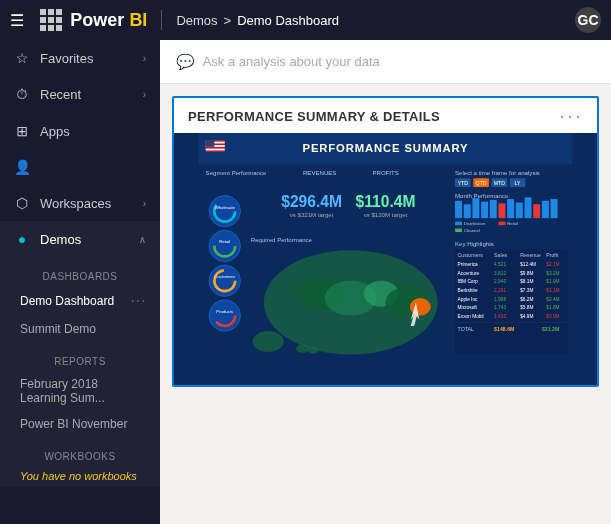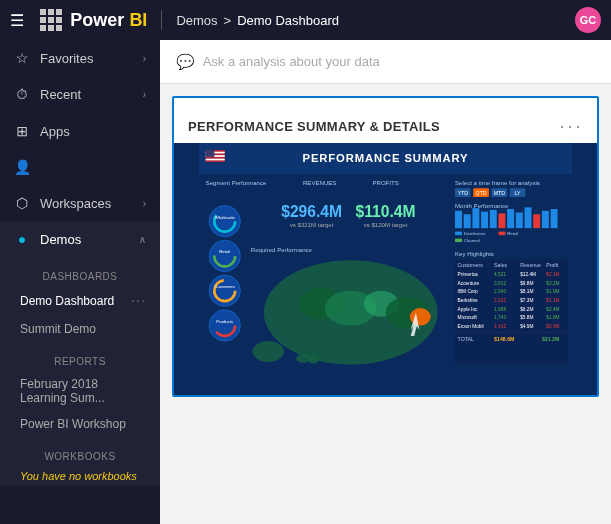--- a/index.html
+++ b/index.html
@@ -11,21 +11,21 @@
       background: #1a1a2e; display: flex; align-items: center; padding: 0 10px; gap: 10px; z-index: 100;
     }
     .topbar-logo { display: flex; align-items: center; gap: 8px; }
     .waffle-icon { display: grid; grid-template-columns: repeat(3,6px); grid-template-rows: repeat(3,6px); gap: 2px; }
     .waffle-icon span { background: #c8c8c8; width: 6px; height: 6px; display: block; }
     .power-bi-text { color: #fff; font-size: 18px; font-weight: 600; }
     .power-bi-text span { color: #f2c811; font-weight: 700; }
     .topbar-divider { width: 1px; height: 20px; background: #555; margin: 0 4px; }
     .topbar-breadcrumb { color: #ddd; font-size: 13px; display: flex; align-items: center; gap: 6px; }
     .topbar-breadcrumb .active { color: #fff; font-weight: 500; }
-    .topbar-avatar { width: 26px; height: 26px; border-radius: 50%; background: #ec4899; display: flex; align-items: center; justify-content: center; color: #fff; font-size: 11px; font-weight: 700; margin-left: auto; }
+    .topbar-avatar { width: 26px; height: 26px; border-radius: 50%; background: #404040; display: flex; align-items: center; justify-content: center; color: #fff; font-size: 14px; font-weight: 700; margin-left: auto; }
     .hamburger { color: #fff; font-size: 16px; cursor: pointer; margin-right: 6px; }
 
     
     .sidebar {
       position: absolute; top: 40px; left: 0; bottom: 0; width: 160px;
       background: #1a1a2e; color: #ccc; display: flex; flex-direction: column; overflow-y: auto; overflow-x: hidden;
     }
     .sidebar-item {
       display: flex; align-items: center; padding: 10px 14px; cursor: pointer; gap: 10px;
       font-size: 13px; color: #ccc; transition: background 0.15s;
@@ -50,21 +50,21 @@
       height: 44px; background: #fff; border-bottom: 1px solid #e0e0e0;
       display: flex; align-items: center; padding: 0 16px; gap: 8px; color: #666; font-size: 13px;
     }
     .qa-icon { font-size: 15px; color: #888; }
     .dashboard-area { flex: 1; padding: 12px; overflow: auto; }
     .dashboard-card {
       background: #fff; border: 2px solid #0078d4; border-radius: 2px; padding: 0; position: relative;
     }
     .card-header {
       display: flex; align-items: center; justify-content: space-between;
-      padding: 18px 14px 6px; background: #fff;
+      padding: 8px 14px 6px; background: #fff;
     }
     .card-title { font-size: 13px; font-weight: 600; color: #333; letter-spacing: 0.3px; }
     .card-menu { color: #888; font-size: 18px; cursor: pointer; letter-spacing: 2px; }
 
     
     .perf-summary {
       background: #0a2a5e;
       width: 100%;
       height: 252px;
       position: relative;
@@ -138,21 +138,21 @@
     </div>
     <div class="sidebar-sub-item">
       <span>Summit Demo</span>
     </div>
 
     <div class="sidebar-section">REPORTS</div>
     <div class="sidebar-sub-item">
       <span>February 2018 Learning Sum...</span>
     </div>
     <div class="sidebar-sub-item">
-      <span>Power BI Workshop</span>
+      <span>Power BI November</span>
     </div>
 
     <div class="sidebar-section">WORKBOOKS</div>
     <div class="sidebar-workbook-note">You have no workbooks</div>
 
   </div>
 </div>
 
 <div class="main-content">
 

